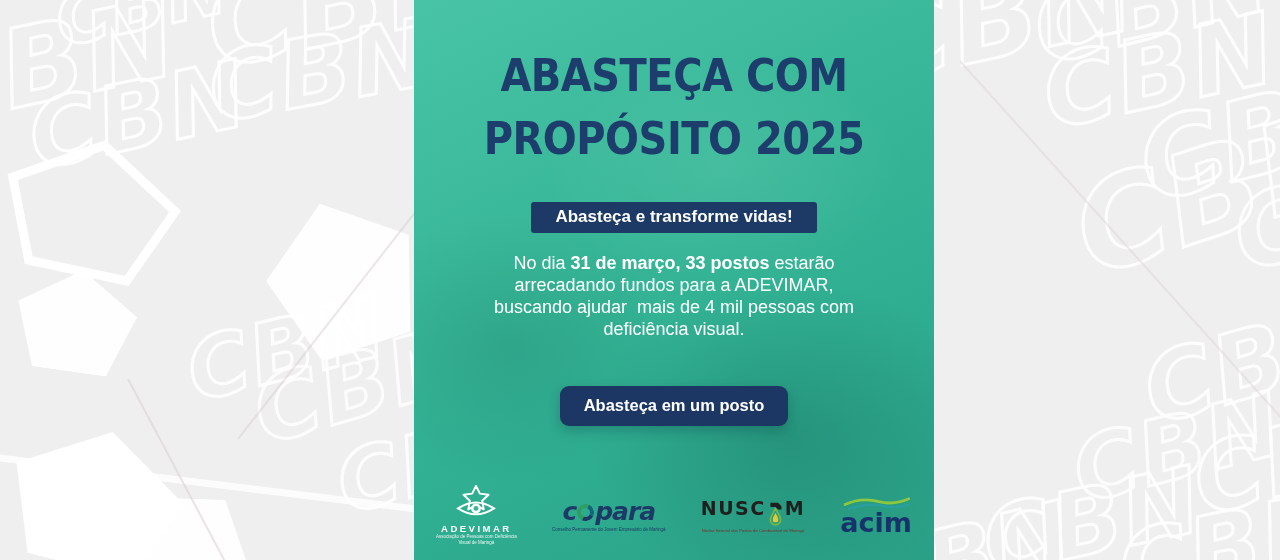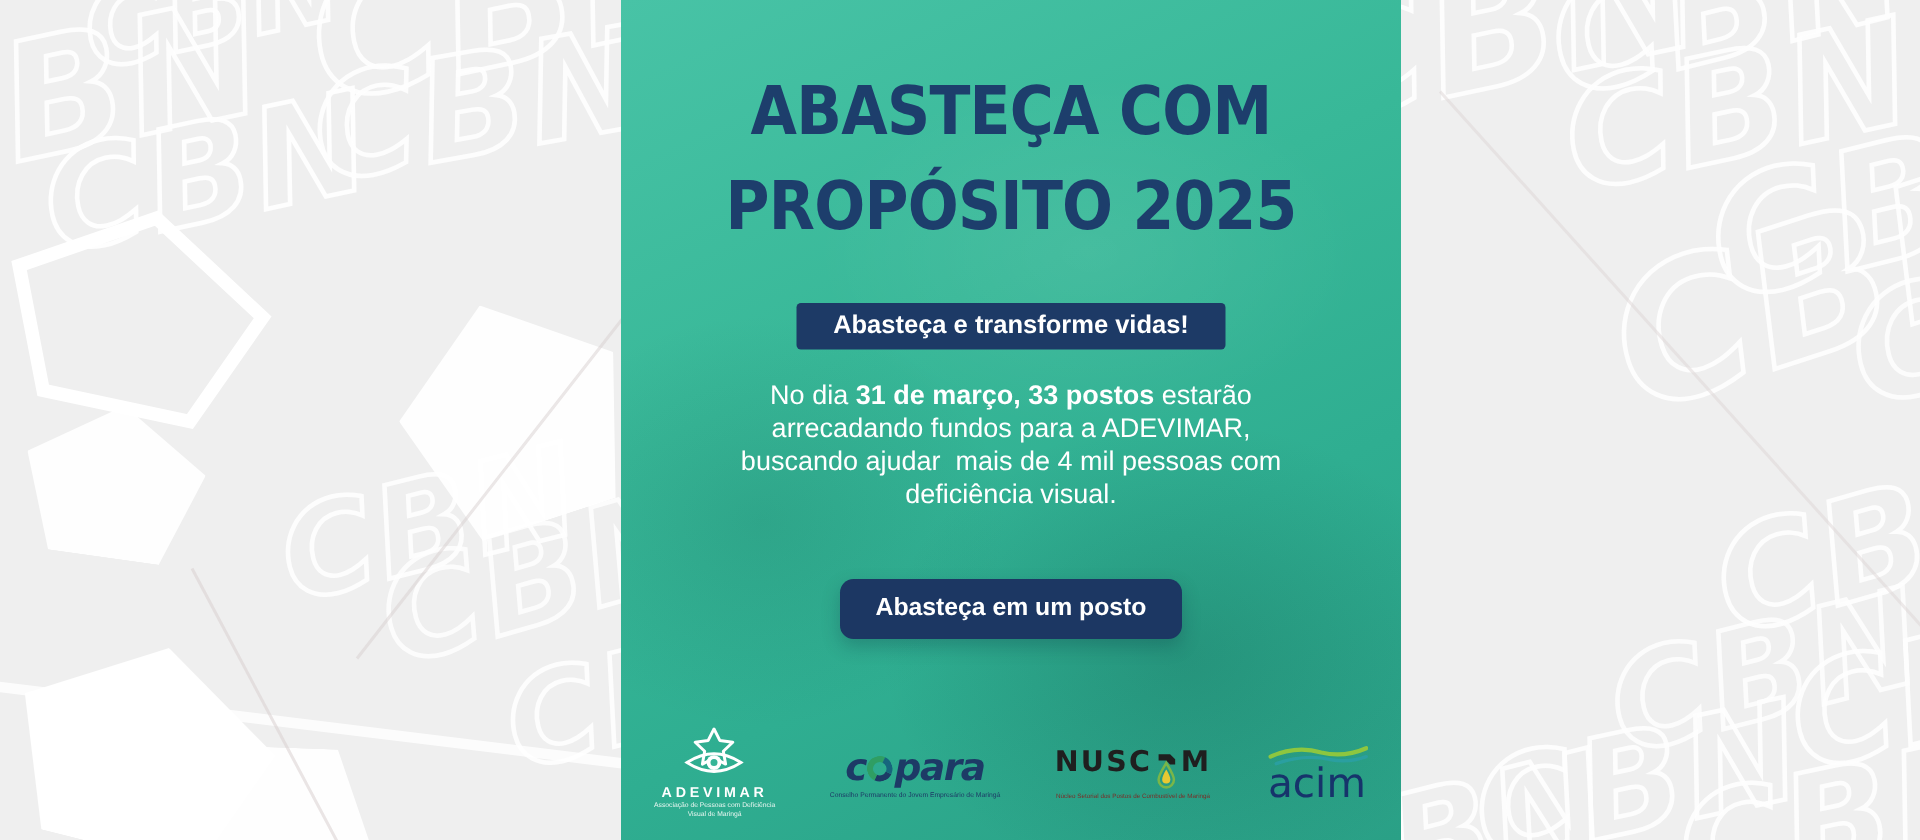--- a/index.html
+++ b/index.html
@@ -124,21 +124,21 @@
 
   .nuscom-name {
     display:flex; 
     font-family:"DejaVu Sans", sans-serif;
     font-weight:800; font-size:19px; letter-spacing:1.5px; color:#1f1f1f; line-height:20px;
   }
   .nuscom-tag { color:#7a2e28; font-size:4.2px; margin-top:1px; white-space:nowrap; }
 
   .acim-name {
     font-family:"DejaVu Sans", sans-serif;
-    font-weight:400; font-size:27px; color:#16346b; line-height:24px; letter-spacing:0;
+    font-weight:700; font-size:27px; color:#16346b; line-height:24px; letter-spacing:0;
   }
 
   .neam-name { color:#fff; font-size:9px; letter-spacing:5px; margin-top:4px; }
 </style>
 </head>
 <body>
 
 <div class="bg-layer">
 
   <span class="cbn" style="left:55px; top:-38px; font-size:72px; transform:rotate(-12deg); opacity:.9">CBN</span>

